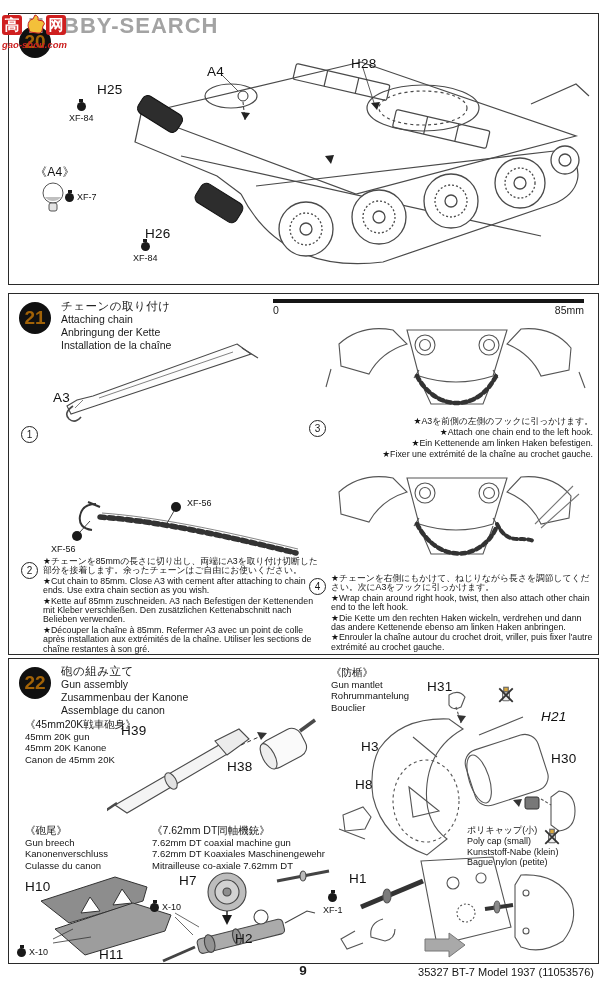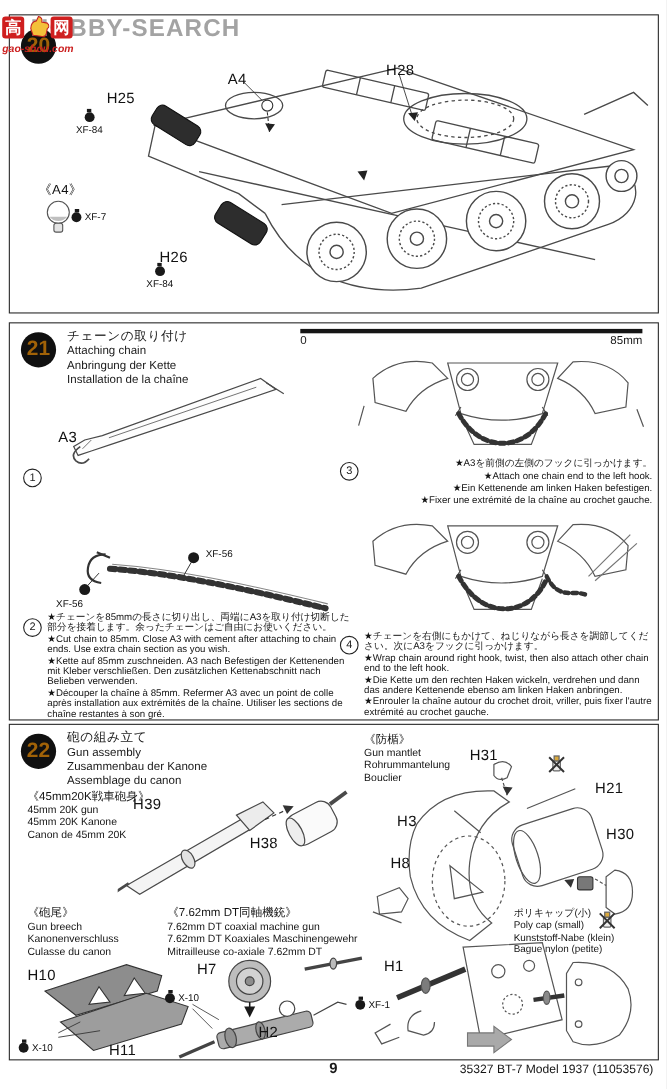--- a/index.html
+++ b/index.html
@@ -295,21 +295,21 @@
         <path d="M212,112 l10,6" stroke-dasharray="3 2"></path>
         <path d="M14,128 l20,-8 l8,10 l-6,12 l-20,2 Z"></path>
         <path d="M10,142 l26,10"></path>
         <path d="M150,48 L194,30 M108,70 L84,50"></path>
       </g>
       <rect x="196" y="110" width="14" height="12" rx="2" fill="#787878" stroke="#333"></rect>
       <polygon points="132,36 128,28 137,29" fill="#333"></polygon>
       <polygon points="190,120 184,113 193,112" fill="#333"></polygon>
     </svg>
     <div class="plabel" style="left:418px;top:20px;">H31</div>
-    <div class="plabel" style="left:532px;top:50px;">H21</div>
+    <div class="plabel" style="left:532px;top:50px;font-style:italic;">H21</div>
     <div class="plabel" style="left:352px;top:80px;">H3</div>
     <div class="plabel" style="left:542px;top:92px;">H30</div>
     <div class="plabel" style="left:330px;top:118px;margin-left:16px;">H8</div>
 
     <svg class="ill" style="left:488px;top:26px;" width="18" height="18" viewBox="0 0 16 16">
       <rect x="5" y="6" width="6" height="8" rx="1" fill="#eeeeee" stroke="#666"></rect>
       <rect x="6" y="2" width="4" height="4" fill="#d9a83c" stroke="#666"></rect>
       <path d="M2,3 L14,15 M14,3 L2,15" stroke="#333" stroke-width="1.6"></path>
     </svg>
     <svg class="ill" style="left:534px;top:168px;" width="18" height="18" viewBox="0 0 16 16">
@@ -392,21 +392,21 @@
         <path d="M30,78 l-14,8 l6,10 l16,-6"></path>
         <path d="M196,22 Q232,20 246,46 Q254,68 238,88 Q216,102 196,94 L190,84 L190,32 Z"></path>
         <circle cx="201" cy="40" r="3"></circle>
           <circle cx="201" cy="78" r="3"></circle>
         <path d="M160,56 L188,52" stroke-width="4" stroke="#333"></path>
         <ellipse cx="172" cy="54" rx="3" ry="6" fill="#8a8a8a"></ellipse>
       </g>
       <polygon points="100,86 124,86 124,80 140,92 124,104 124,98 100,98" fill="#a9a9a9" stroke="#777"></polygon>
     </svg>
     <div class="plabel" style="left:340px;top:212px;">H1</div>
-    <div class="painth" style="left:314px;top:249px;">
+    <div class="painth" style="left:314px;top:234px;flex-direction:column;">
       <span class="pdot"></span>
       <span>XF-1</span>
     </div>
   </div>
 
   <div class="footer-code">35327  BT-7 Model 1937 (11053576)</div>
   <div class="page-num">9</div>
 </div>
 
 </body></html>

